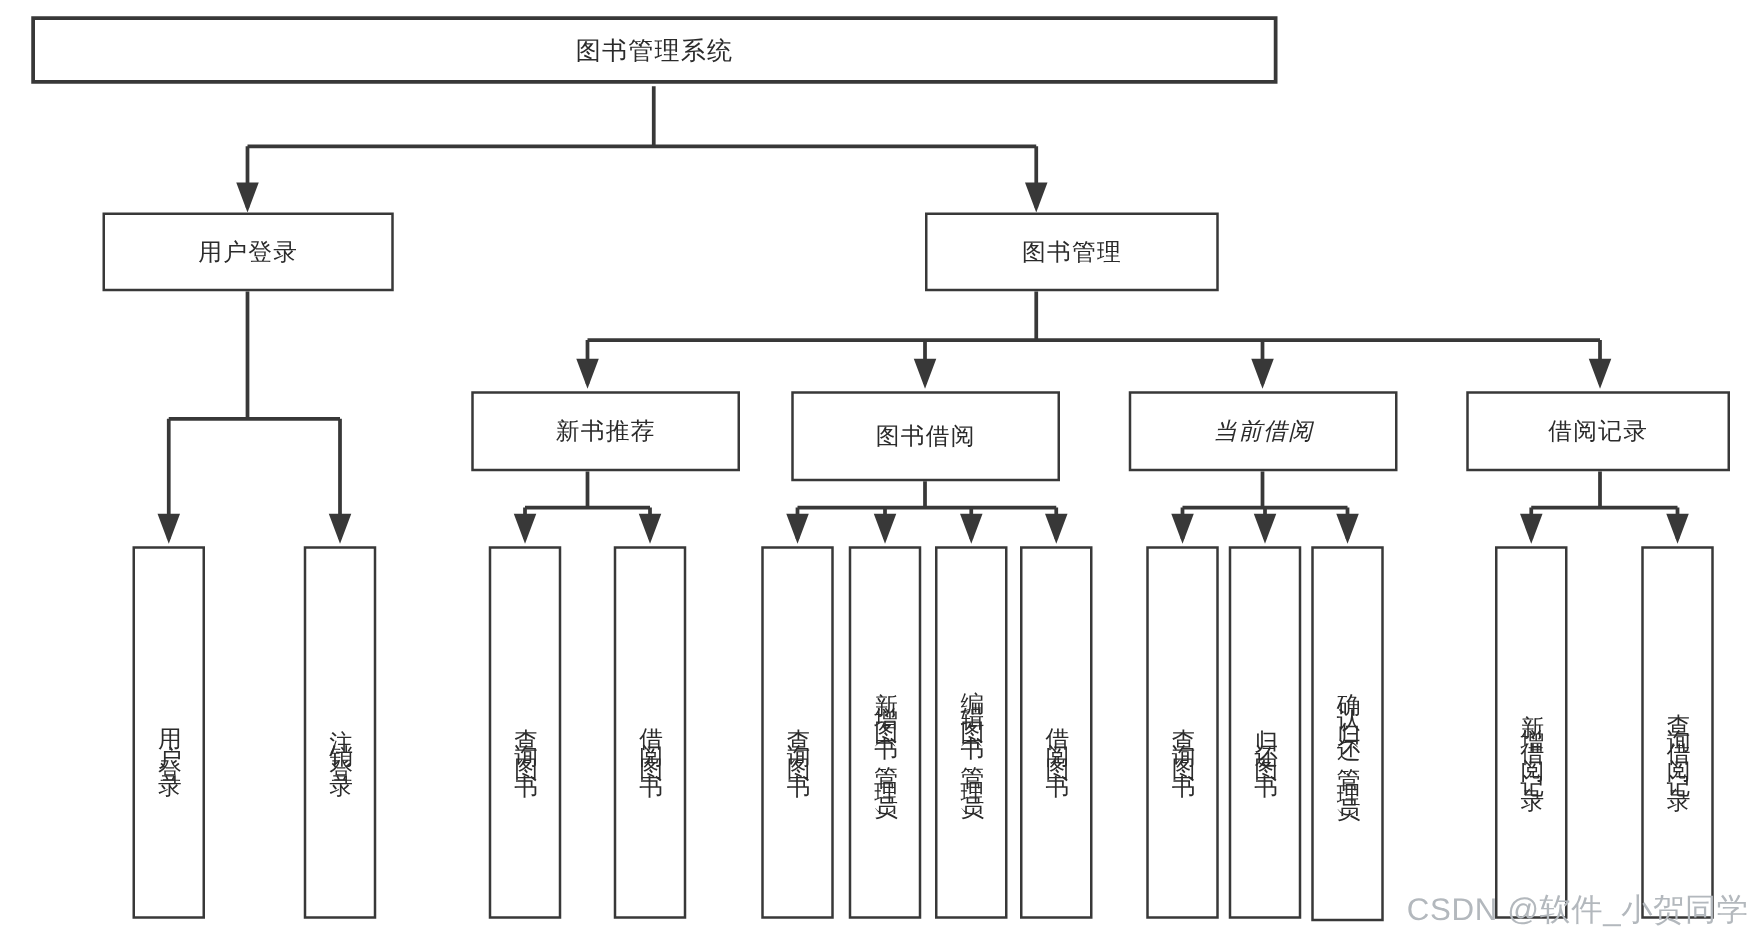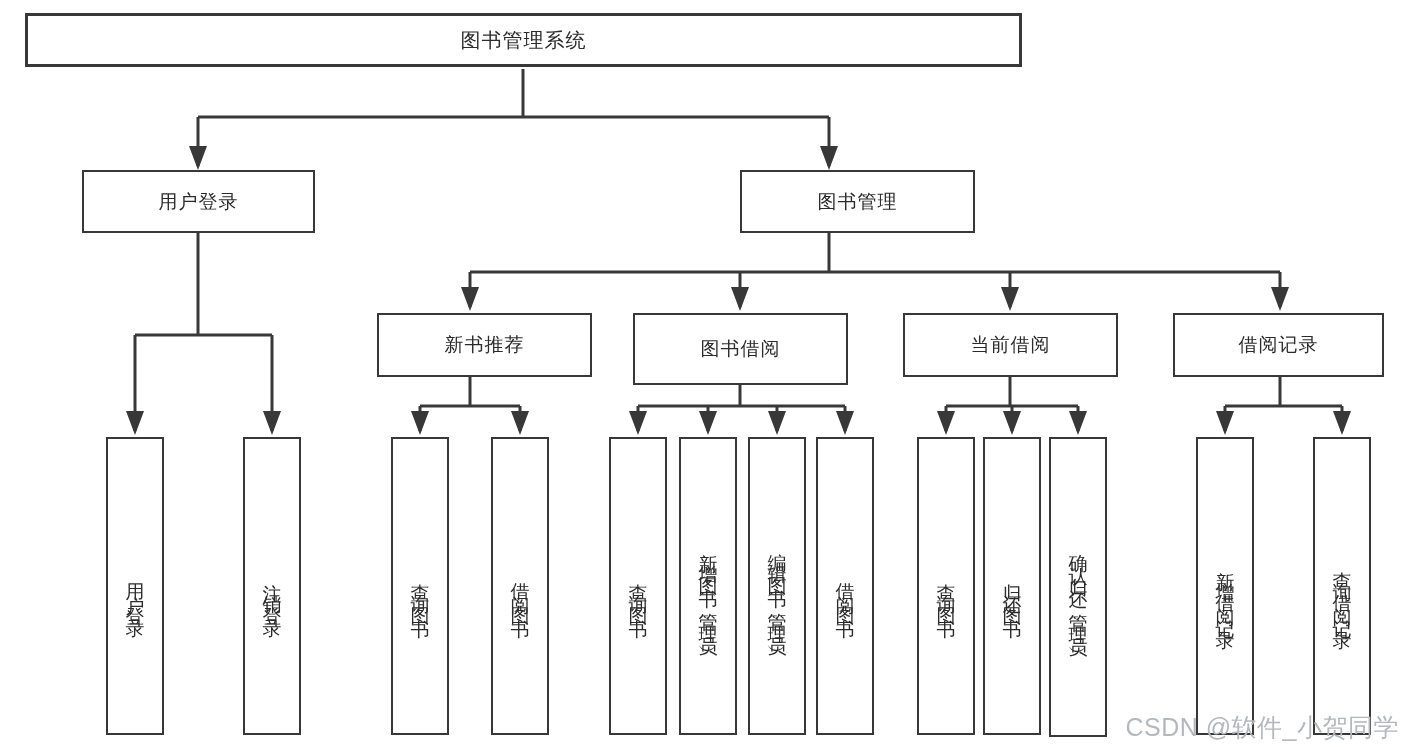--- a/index.html
+++ b/index.html
@@ -106,21 +106,21 @@
   <div class="node branch" style="left:712px; top:170px; width:235px; height:63px;margin-left:28px;">
     <span>图书管理</span>
   </div>
 
   <div class="node branch" style="left:377px; top:313px; width:215px; height:64px;">
     <span>新书推荐</span>
   </div>
   <div class="node branch" style="left:633px; top:313px; width:215px; height:72px;">
     <span>图书借阅</span>
   </div>
-  <div class="node branch" style="left:903px; top:313px; width:215px; height:64px;">
+  <div class="node branch" style="left:903px; top:313px; width:215px; height:64px;font-style:italic;">
     <span>当前借阅</span>
   </div>
   <div class="node branch" style="left:1173px; top:313px; width:211px; height:64px;">
     <span>借阅记录</span>
   </div>
 
   <div class="node leaf" style="left:106px; top:437px; width:58px; height:298px;">
     <span class="vtext">用户登录</span>
   </div>
   <div class="node leaf" style="left:243px; top:437px; width:58px; height:298px;">

